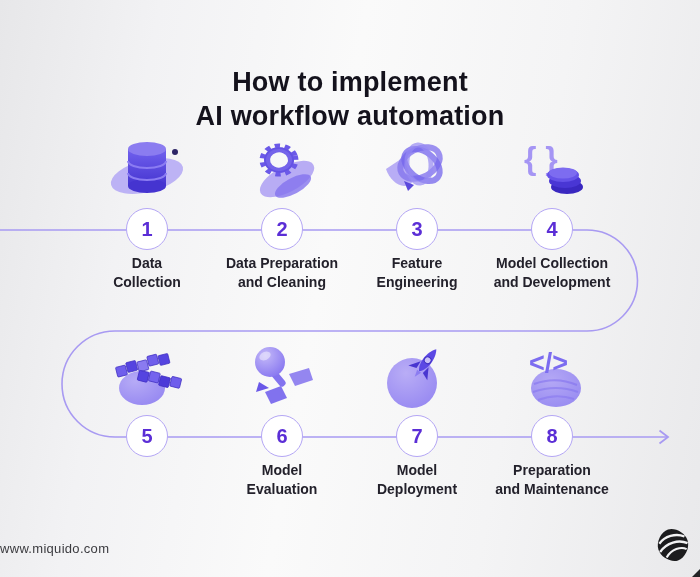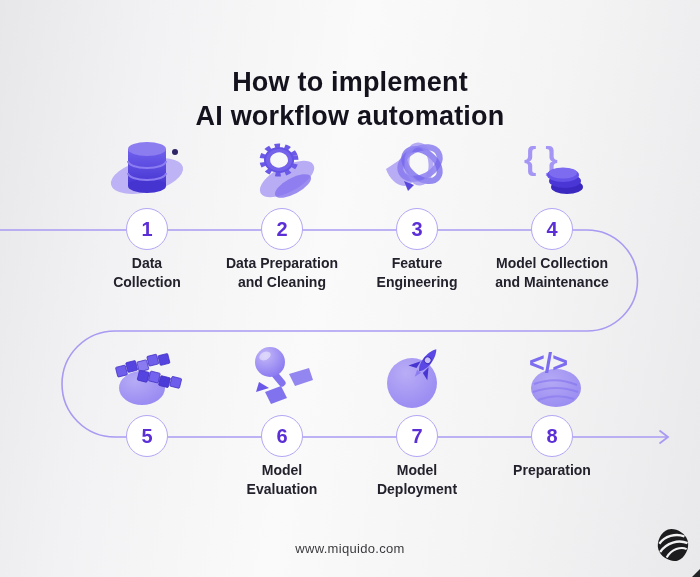--- a/index.html
+++ b/index.html
@@ -23,21 +23,21 @@
     background:#ffffff;border:1.5px solid #b4a6f5;
     display:flex;align-items:center;justify-content:center;
     font-size:20px;font-weight:700;color:#5b2ed6;margin-top:-1px;
   }
   .step-label{
     margin-top:4px;text-align:center;font-size:14px;font-weight:700;
     color:#23212b;line-height:19px;
   }
   .step-label span{display:block;}
   .footer-url{
-    position:absolute;top:541px;left:0;width:700px;text-align:center;
+    position:absolute;top:541px;left:0;width:700px;text-align:left;
     font-size:13px;color:#3b3b3f;letter-spacing:.3px;
   }
   .logo{position:absolute;right:9px;bottom:9px;}
   .corner-sliver{
     position:absolute;right:0;bottom:0;width:8px;height:8px;background:#232325;
     clip-path:polygon(100% 0,100% 100%,0 100%);
   }
   
   .r1{top:129px;} .r2{top:336px;}
   .c1{left:72px;} .c2{left:207px;} .c3{left:342px;} .c4{left:477px;}
@@ -132,21 +132,21 @@
         <ellipse cx="58" cy="52" rx="16" ry="7" fill="#4936d4"></ellipse>
         <ellipse cx="56" cy="46" rx="16" ry="7" fill="#6552e8"></ellipse>
         <ellipse cx="56" cy="44" rx="14" ry="5.5" fill="#7d6cf0"></ellipse>
       </svg>
     </div>
     <div class="num-circle">
       <span>4</span>
     </div>
     <div class="step-label">
       <span>Model Collection</span>
-      <span>and Maintenance</span>
+      <span>and Development</span>
     </div>
   </div>
 
   <div class="step r2 c1">
     <div class="icon-wrap">
       <svg width="90" height="80" viewBox="0 0 90 80">
         <defs>
           <radialGradient id="g5a" cx=".35" cy=".3" r="1">
             <stop offset="0" stop-color="#b6abf6"></stop>
               <stop offset="1" stop-color="#8d7ef0"></stop>
@@ -241,20 +241,21 @@
         <path d="M26,56 Q49,48 71,56" fill="none" stroke="#7b6aee" stroke-width="2" opacity=".45"></path>
         <path d="M31,64 Q49,57 67,63" fill="none" stroke="#7b6aee" stroke-width="2" opacity=".4"></path>
         <text x="22" y="36" font-size="27" font-weight="bold" fill="#7c6cf0">&lt;/&gt;</text>
       </svg>
     </div>
     <div class="num-circle">
       <span>8</span>
     </div>
     <div class="step-label">
       <span>Preparation</span>
+      <span>and Maintenance</span>
     </div>
   </div>
 
   <div class="footer-url">www.miquido.com</div>
 
   <div class="logo">
     <svg width="36" height="38" viewBox="0 0 40 42">
       <g transform="rotate(-18 20 21)">
         <path d="M20,3 C28,3 37,12 37,21 C37,30 28,39 20,39 C12,39 3,30 3,21 C3,12 12,3 20,3 Z" fill="#1c1c1e"></path>
         <path d="M6,15 C14,9 27,9 35,16" fill="none" stroke="#f2f2f3" stroke-width="2.6"></path>

